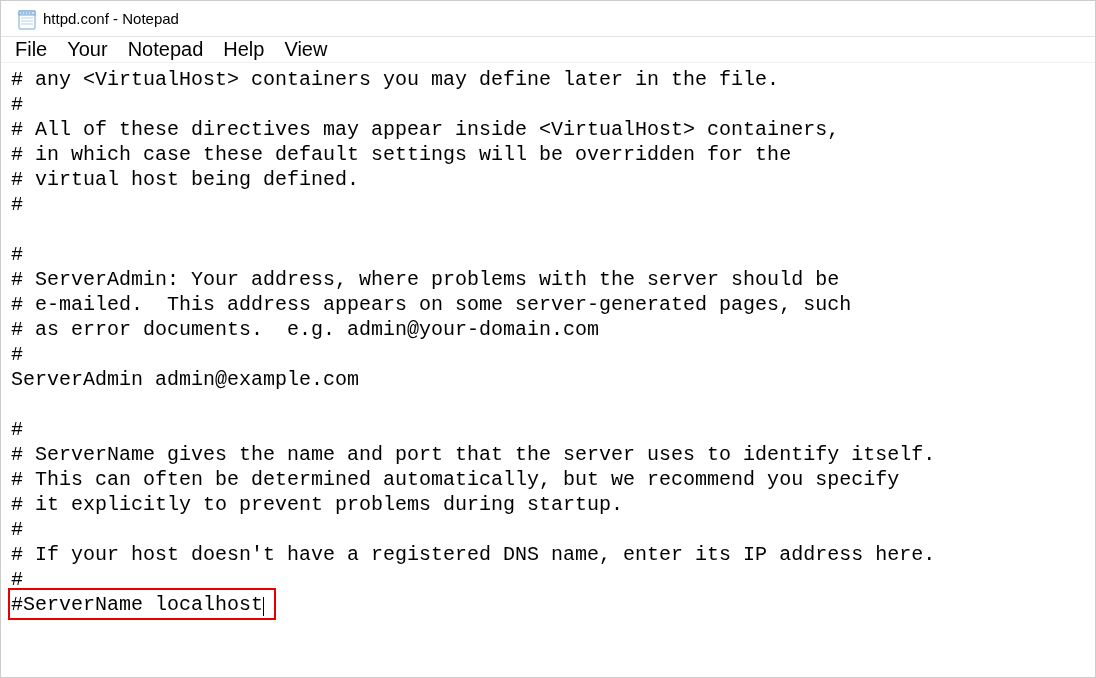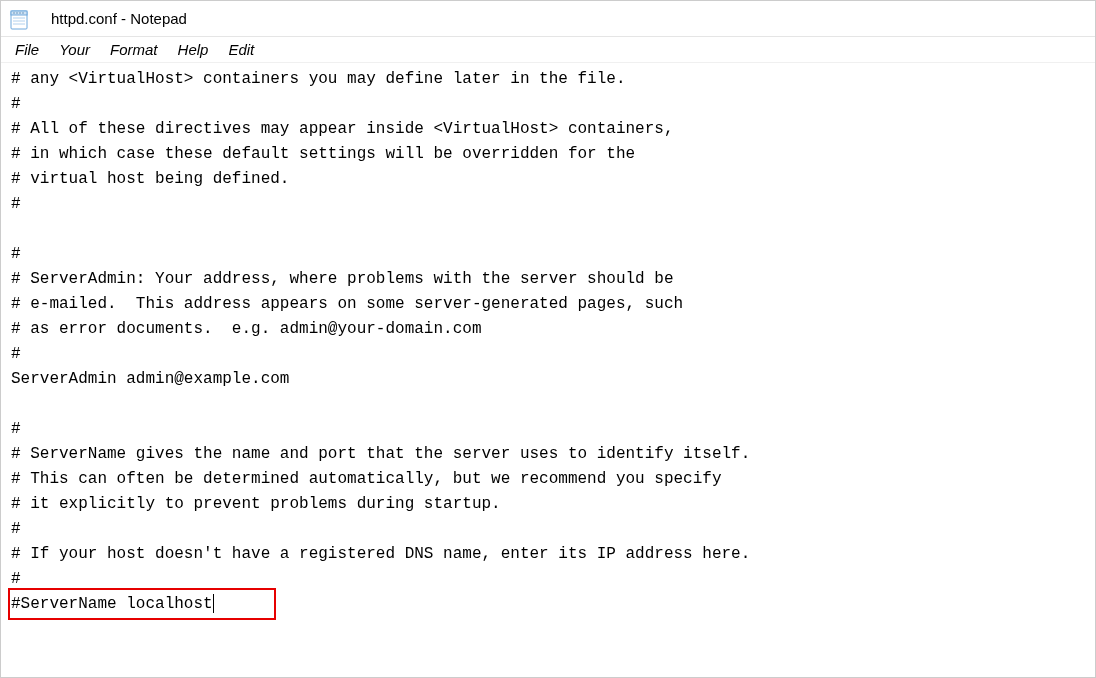--- a/index.html
+++ b/index.html
@@ -8,24 +8,23 @@
     height: 678px;
     background: #ffffff;
     font-family: "Segoe UI", Tahoma, sans-serif;
     border: 1px solid #cccccc;
     overflow: hidden;
   }
   .titlebar {
     height: 36px;
     display: flex;
     align-items: center;
-    padding: 4px 8px;
+    padding: 4px 16px;
     background: #ffffff;
     border-bottom: 1px solid #e5e5e5;
-    gap: 16px;
   }
   .titlebar .icon {
     width: 20px;
     height: 22px;
     margin-right: 6px;
     display: inline-block;
   }
   .titlebar .title {
     font-size: 15px;
     color: #000;
@@ -33,31 +32,30 @@
   .menubar {
     height: 26px;
     display: flex;
     align-items: center;
     gap: 4px;
     padding: 2px 6px;
     background: #ffffff;
     border-bottom: 1px solid #f0f0f0;
   }
   .menubar .menu-item {
-    font-size: 15px;
+    font-size: 20px;
     color: #000;
     padding: 2px 8px;
     cursor: default;
-    font-style: italic;
   }
   .editor {
     position: relative;
     padding: 4px 10px;
     font-family: Consolas, "Courier New", monospace;
-    font-size: 16px;
+    font-size: 20px;
     line-height: 25px;
     color: #000;
     white-space: pre;
     overflow: hidden;
   }
   .highlight-box {
     position: absolute;
     border: 2.5px solid #e60000;
     pointer-events: none;
   }
@@ -87,23 +85,23 @@
       <line x1="4" y1="13" x2="16" y2="13" stroke="#9fc5e8" stroke-width="0.8"></line>
       <line x1="4" y1="16" x2="16" y2="16" stroke="#9fc5e8" stroke-width="0.8"></line>
     </svg>
   </span>
   <span class="title">httpd.conf - Notepad</span>
 </div>
 
 <div class="menubar">
   <span class="menu-item">File</span>
   <span class="menu-item">Your</span>
-  <span class="menu-item">Format</span>
+  <span class="menu-item">Notepad</span>
   <span class="menu-item">Help</span>
-  <span class="menu-item">Edit</span>
+  <span class="menu-item">View</span>
 </div>
 
 <div class="editor" id="editor"><div style="white-space: pre;"># any &lt;VirtualHost&gt; containers you may define later in the file.
 #
 # All of these directives may appear inside &lt;VirtualHost&gt; containers,
 # in which case these default settings will be overridden for the
 # virtual host being defined.
 #
 
 #

